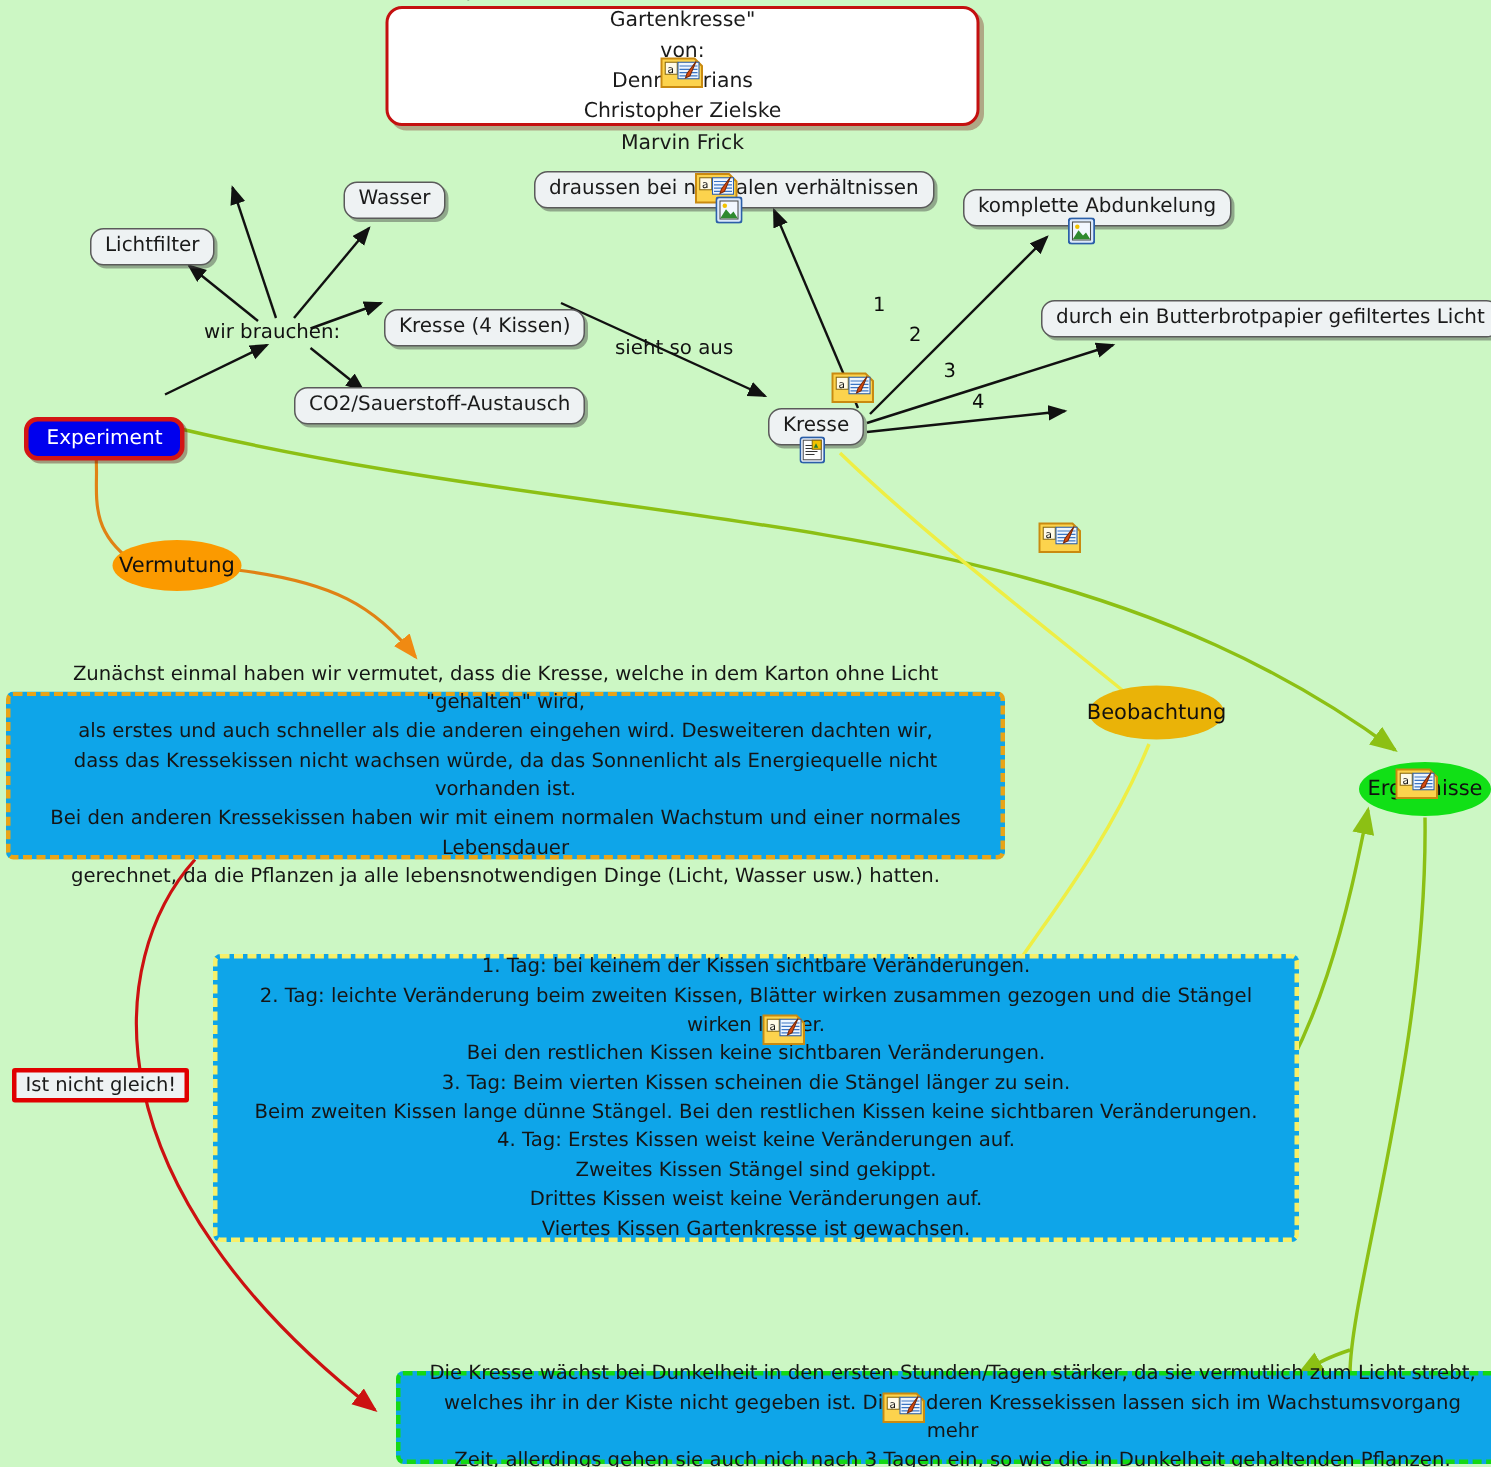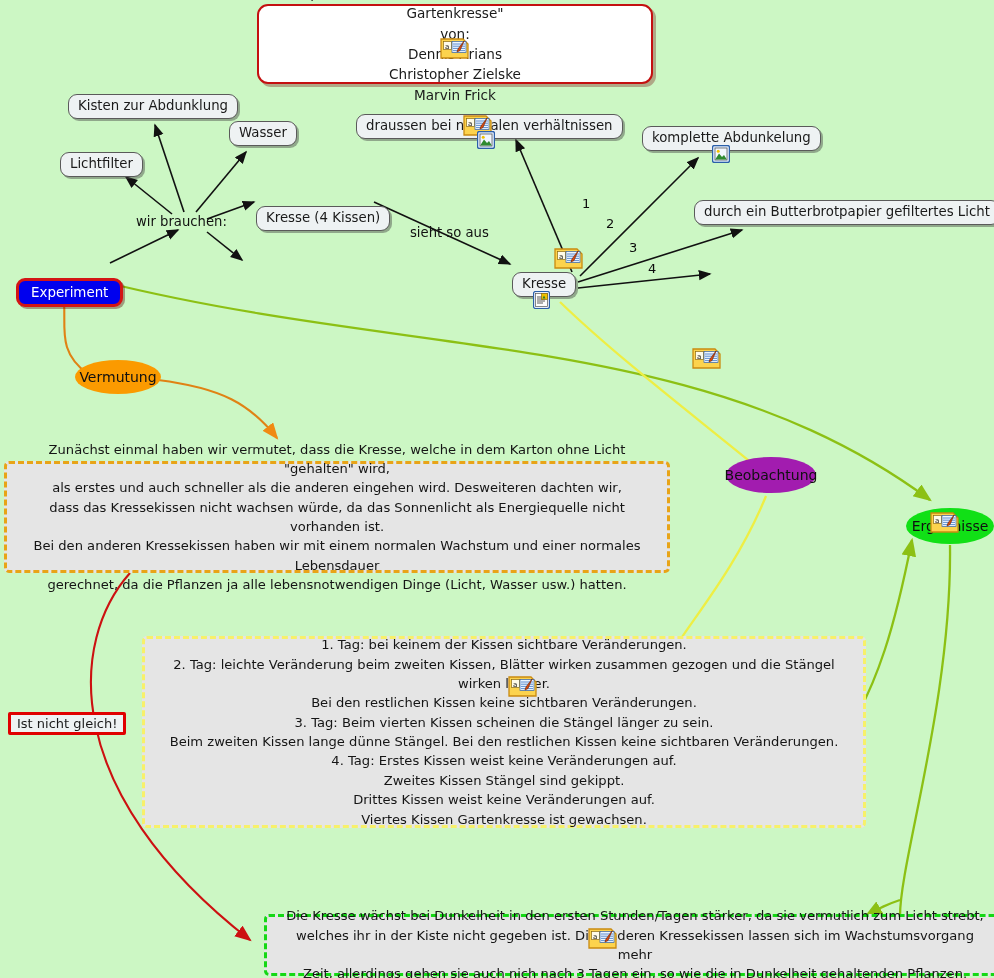--- a/index.html
+++ b/index.html
@@ -48,39 +48,39 @@
     box-shadow:2px 2px 0 rgba(90,20,20,.4);
     white-space:nowrap;
   }
   .ellipse{
     border-radius:50%;
     font-size:14px;
     color:#101010;
     white-space:nowrap;
   }
   .ell-orange{background:#fb9a00;}
-  .ell-yellow{background:#a21caf;}
+  .ell-yellow{background:#eab308;}
   .ell-green{background:#11e016;}
   .plain{
     background:transparent;border:none;box-shadow:none;
     font-size:13.2px;white-space:nowrap;color:#111;
   }
   .redbox{
     background:#eef2f3;
     border:3px solid #e00000;
     border-radius:2px;
     font-size:13px;
     padding:1px 6px;
     white-space:nowrap;
   }
 
   
   .para{
     position:absolute;box-sizing:border-box;
-    background:#e5e5e5;
+    background:#0ea5e9;
     display:flex;align-items:center;justify-content:center;
     text-align:center;
     font-size:13.1px;line-height:1.48;
     color:#151515;
     border-radius:5px;
     padding:10px 14px;
     white-space:pre-line;
     z-index:4;
   }
   .para.vermutung{border:3px dashed #e8a417;}
@@ -174,31 +174,31 @@
       <g stroke="#3a74c4" stroke-width=".8">
         <line x1="13" y1="6" x2="25" y2="6"></line>
           <line x1="13" y1="8.2" x2="25" y2="8.2"></line>
         <line x1="13" y1="10.4" x2="25" y2="10.4"></line>
           <line x1="13" y1="12.6" x2="25" y2="12.6"></line>
       </g>
       <path d="M24 3 L18 11 L17 14 L20 12.5 Z" fill="#d94a10" stroke="#7a2a08" stroke-width=".7"></path>
     </svg>
   </span>
 
-  <div class="node rounded" style="left:68px;top:94px;">
-    <span>Kisten zur Abdunklung</span>
-  </div>
   <div class="node rounded" style="left:60px;top:152px;">
     <span>Lichtfilter</span>
   </div>
   <div class="node rounded" style="left:229px;top:121px;">
     <span>Wasser</span>
   </div>
   <div class="node rounded" style="left:256px;top:178px;margin-top:28px;">
     <span>Kresse (4 Kissen)</span>
+  </div>
+  <div class="node rounded" style="left:196px;top:258px;">
+    <span>CO2/Sauerstoff-Austausch</span>
   </div>
 
   <div class="node plain" style="left:136px;top:214px;">
     <span>wir brauchen:</span>
   </div>
 
   <div class="node plain" style="left:410px;top:225px;">
     <span>sieht so aus</span>
   </div>
 

